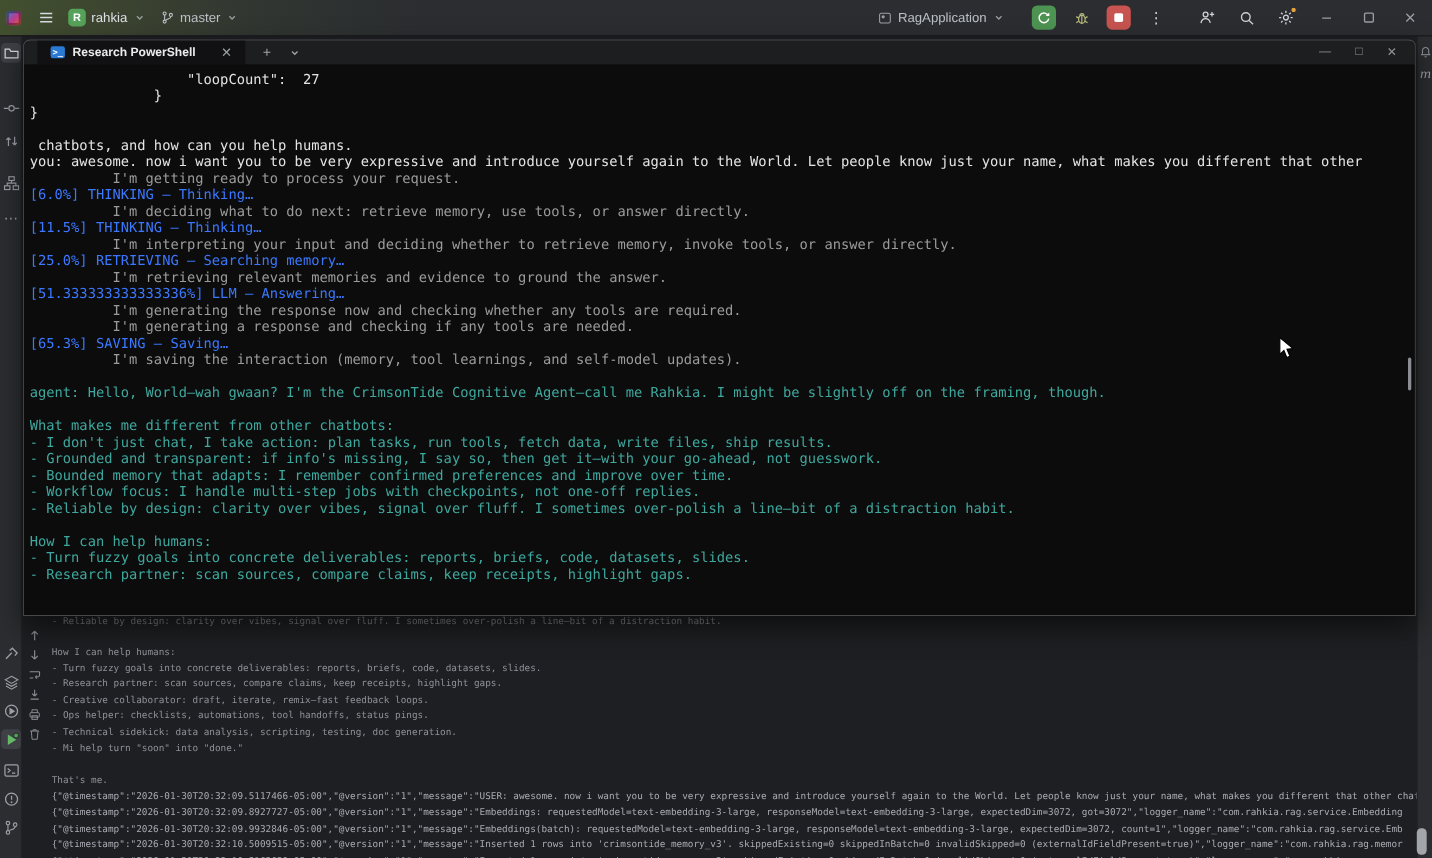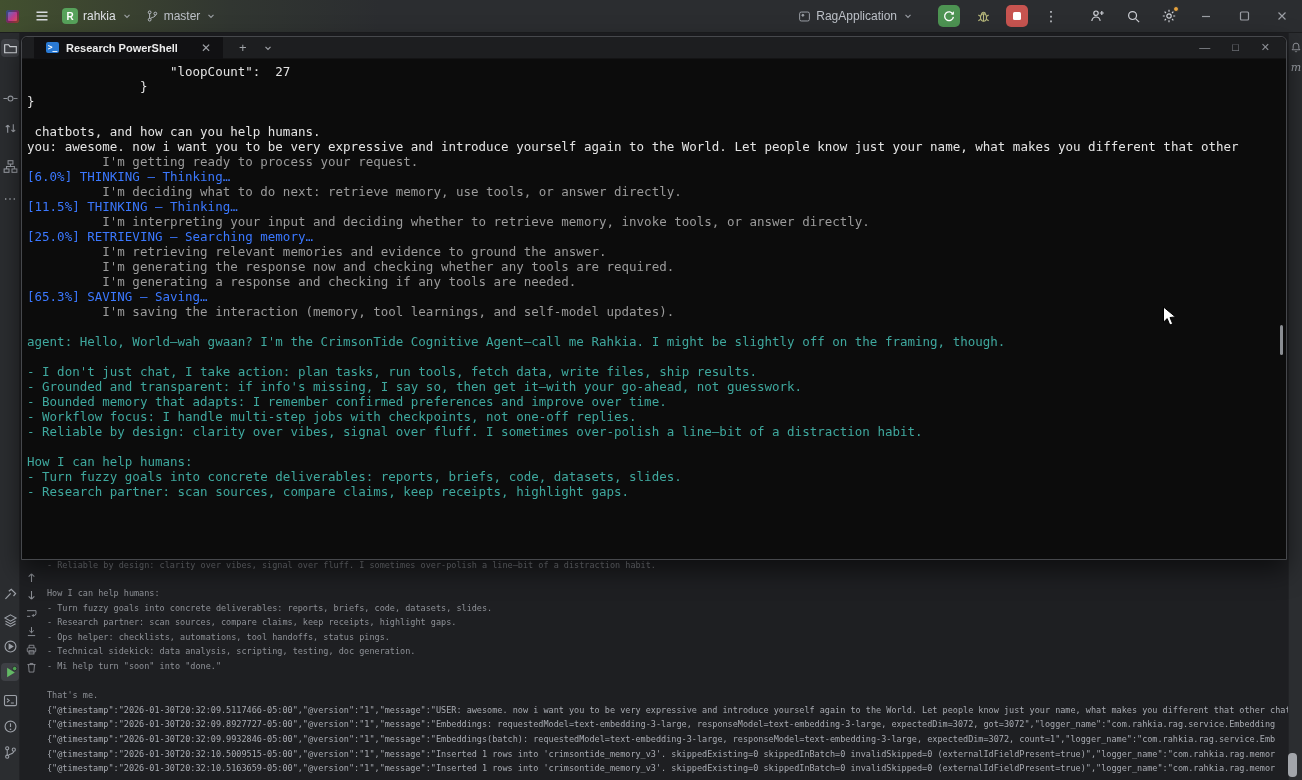--- a/index.html
+++ b/index.html
@@ -349,20 +349,21 @@
               <path d="M4.3 4.4l.8 9.2h5.8l.8-9.2"></path>
             </g>
           </svg>
       </span>
     </div>
     <div class="clipped cl c-echo">- Reliable by design: clarity over vibes, signal over fluff. I sometimes over-polish a line—bit of a distraction habit.</div>
     <div class="clines" id="console-lines">
         <div class="cl c-echo">How I can help humans:</div>
         <div class="cl c-echo">- Turn fuzzy goals into concrete deliverables: reports, briefs, code, datasets, slides.</div>
         <div class="cl c-echo">- Research partner: scan sources, compare claims, keep receipts, highlight gaps.</div>
+        <div class="cl c-echo">- Creative collaborator: draft, iterate, remix—fast feedback loops.</div>
         <div class="cl c-echo">- Ops helper: checklists, automations, tool handoffs, status pings.</div>
         <div class="cl c-echo">- Technical sidekick: data analysis, scripting, testing, doc generation.</div>
         <div class="cl c-echo">- Mi help turn "soon" into "done."</div>
         <div class="cl c-echo">&nbsp;</div>
         <div class="cl c-echo">That's me.</div>
         <div class="cl c-log">{"@timestamp":"2026-01-30T20:32:09.5117466-05:00","@version":"1","message":"USER: awesome. now i want you to be very expressive and introduce yourself again to the World. Let people know just your name, what makes you different that other chatbots,</div>
         <div class="cl c-log">{"@timestamp":"2026-01-30T20:32:09.8927727-05:00","@version":"1","message":"Embeddings: requestedModel=text-embedding-3-large, responseModel=text-embedding-3-large, expectedDim=3072, got=3072","logger_name":"com.rahkia.rag.service.Embedding</div>
         <div class="cl c-log">{"@timestamp":"2026-01-30T20:32:09.9932846-05:00","@version":"1","message":"Embeddings(batch): requestedModel=text-embedding-3-large, responseModel=text-embedding-3-large, expectedDim=3072, count=1","logger_name":"com.rahkia.rag.service.Emb</div>
         <div class="cl c-log">{"@timestamp":"2026-01-30T20:32:10.5009515-05:00","@version":"1","message":"Inserted 1 rows into 'crimsontide_memory_v3'. skippedExisting=0 skippedInBatch=0 invalidSkipped=0 (externalIdFieldPresent=true)","logger_name":"com.rahkia.rag.memor</div>
         <div class="cl c-log">{"@timestamp":"2026-01-30T20:32:10.5163659-05:00","@version":"1","message":"Inserted 1 rows into 'crimsontide_memory_v3'. skippedExisting=0 skippedInBatch=0 invalidSkipped=0 (externalIdFieldPresent=true)","logger_name":"com.rahkia.rag.memor</div>
@@ -395,27 +396,29 @@
         <div class="tl c-white">&nbsp;</div>
         <div class="tl c-white"> chatbots, and how can you help humans.</div>
         <div class="tl c-white">you: awesome. now i want you to be very expressive and introduce yourself again to the World. Let people know just your name, what makes you different that other</div>
         <div class="tl c-gray">          I'm getting ready to process your request.</div>
         <div class="tl c-blue">[6.0%] THINKING – Thinking…</div>
         <div class="tl c-gray">          I'm deciding what to do next: retrieve memory, use tools, or answer directly.</div>
         <div class="tl c-blue">[11.5%] THINKING – Thinking…</div>
         <div class="tl c-gray">          I'm interpreting your input and deciding whether to retrieve memory, invoke tools, or answer directly.</div>
         <div class="tl c-blue">[25.0%] RETRIEVING – Searching memory…</div>
         <div class="tl c-gray">          I'm retrieving relevant memories and evidence to ground the answer.</div>
+        <div class="tl c-blue">[51.333333333333336%] LLM – Answering…</div>
         <div class="tl c-gray">          I'm generating the response now and checking whether any tools are required.</div>
         <div class="tl c-gray">          I'm generating a response and checking if any tools are needed.</div>
         <div class="tl c-blue">[65.3%] SAVING – Saving…</div>
         <div class="tl c-gray">          I'm saving the interaction (memory, tool learnings, and self-model updates).</div>
         <div class="tl c-white">&nbsp;</div>
         <div class="tl c-teal">agent: Hello, World—wah gwaan? I'm the CrimsonTide Cognitive Agent—call me Rahkia. I might be slightly off on the framing, though.</div>
         <div class="tl c-white">&nbsp;</div>
+        <div class="tl c-teal">What makes me different from other chatbots:</div>
         <div class="tl c-teal">- I don't just chat, I take action: plan tasks, run tools, fetch data, write files, ship results.</div>
         <div class="tl c-teal">- Grounded and transparent: if info's missing, I say so, then get it—with your go-ahead, not guesswork.</div>
         <div class="tl c-teal">- Bounded memory that adapts: I remember confirmed preferences and improve over time.</div>
         <div class="tl c-teal">- Workflow focus: I handle multi-step jobs with checkpoints, not one-off replies.</div>
         <div class="tl c-teal">- Reliable by design: clarity over vibes, signal over fluff. I sometimes over-polish a line—bit of a distraction habit.</div>
         <div class="tl c-white">&nbsp;</div>
         <div class="tl c-teal">How I can help humans:</div>
         <div class="tl c-teal">- Turn fuzzy goals into concrete deliverables: reports, briefs, code, datasets, slides.</div>
         <div class="tl c-teal">- Research partner: scan sources, compare claims, keep receipts, highlight gaps.</div>
       </div>

